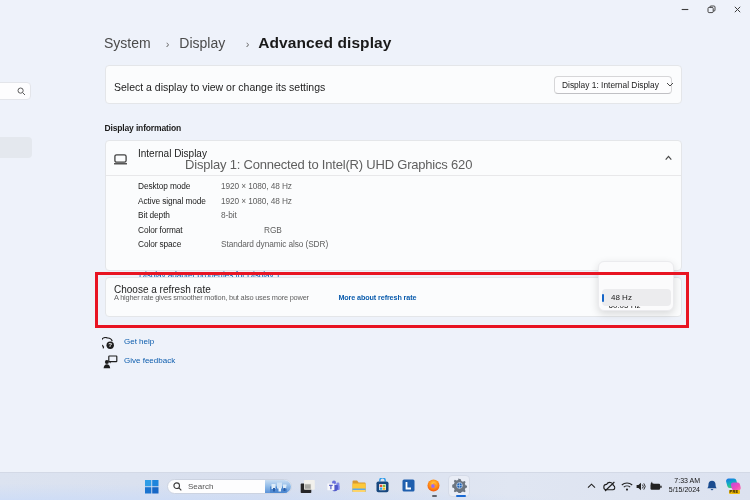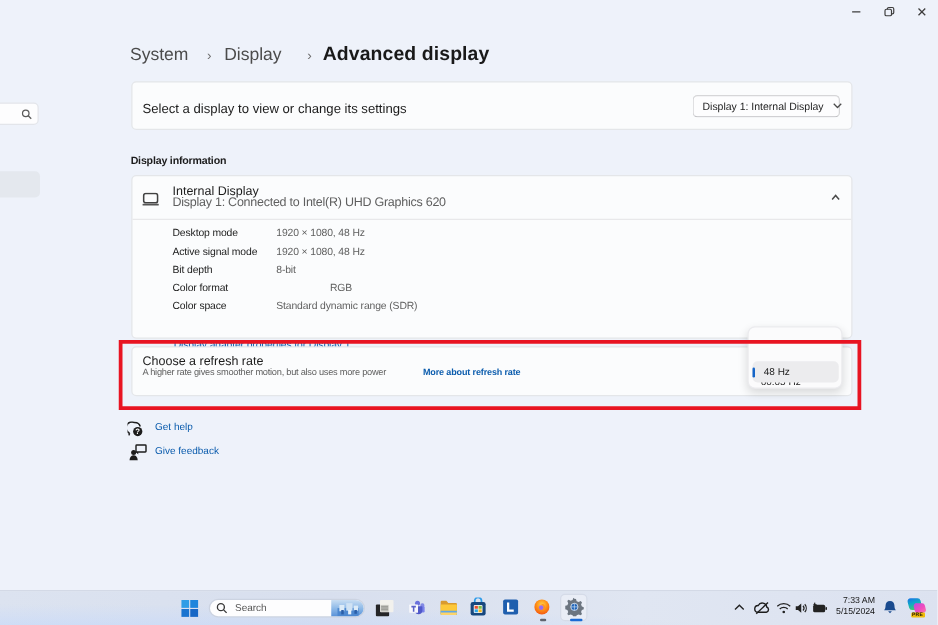--- a/index.html
+++ b/index.html
@@ -1,19 +1,19 @@
 <!DOCTYPE html>
 <html><head><meta charset="utf-8"><style>
 html,body{margin:0;padding:0;}
 body{width:750px;height:500px;overflow:hidden;background:#eef2fa;font-family:"Liberation Sans",sans-serif;position:relative;}
 .abs{position:absolute;}
 .card{position:absolute;background:#fbfcfd;border:1px solid #e4e6e9;border-radius:4px;box-sizing:border-box;}
 .row{position:absolute;font-size:8.3px;letter-spacing:-0.1px;color:#1b1b1b;}
 .rv{color:#5f5f5f;}
-.g9{font-size:10px;letter-spacing:-0.2px;color:#5f5f5f;}
+.g9{font-size:13px;letter-spacing:-0.2px;color:#5f5f5f;margin-left:47px;}
 .link{color:#0b5cad;}
 </style></head>
 <body>
 
 <svg class="abs" style="left:681px;top:5px;" width="8" height="9" viewBox="0 0 8 9">
     <path d="M0.7 4.5h6.6" stroke="#3d3d3d" stroke-width="1.1"></path>
   </svg>
 <svg class="abs" style="left:707px;top:5px;" width="9" height="9" viewBox="0 0 9 9">
     <rect x="1" y="2.4" width="5.2" height="5.2" rx="1.1" fill="none" stroke="#3d3d3d" stroke-width="0.95"></rect>
     <path d="M2.9 2.4v-0.3a1.1 1.1 0 0 1 1.1-1.1h2.9a1.1 1.1 0 0 1 1.1 1.1v2.9a1.1 1.1 0 0 1-1.1 1.1H6.2" fill="none" stroke="#3d3d3d" stroke-width="0.95"></path>
@@ -53,21 +53,21 @@
 
 <div class="row" style="left:138px;top:181.4px;text-align:right;">Desktop mode</div>
 <div class="row rv" style="left:221px;top:181.4px;">1920 × 1080, 48 Hz</div>
 <div class="row" style="left:138px;top:195.8px;">Active signal mode</div>
 <div class="row rv" style="left:221px;top:195.8px;">1920 × 1080, 48 Hz</div>
 <div class="row" style="left:138px;top:210.2px;">Bit depth</div>
 <div class="row rv" style="left:221px;top:210.2px;">8-bit</div>
 <div class="row" style="left:138px;top:224.6px;">Color format</div>
 <div class="row rv" style="left:221px;top:224.6px;padding-left:43px;">RGB</div>
 <div class="row" style="left:138px;top:239px;">Color space</div>
-<div class="row rv" style="left:221px;top:239px;">Standard dynamic range (SDR)</div>
+<div class="row rv" style="left:221px;top:239px;">Standard dynamic also (SDR)</div>
 <div class="row link" style="left:139px;top:270px;color:#0b5cad;">Display adapter properties for Display 1</div>
 
 <div class="abs" style="left:95px;top:272px;width:594px;height:56px;border:3px solid #e81422;box-sizing:border-box;z-index:40;"></div>
 
 <div class="card" style="left:105px;top:277px;width:577px;height:40px;"></div>
 <div class="abs" style="left:114px;top:283.5px;font-size:10px;color:#1c1c1c;">Choose a refresh rate</div>
 <div class="abs" style="left:114px;top:293.3px;font-size:7.4px;letter-spacing:-0.2px;color:#5f5f5f;white-space:nowrap;">A higher rate gives smoother motion, but also uses more power&nbsp;&nbsp; <span style="color:#0b5cad;font-weight:bold;font-size:7.2px;letter-spacing:-0.1px;margin-left:24px;">More about refresh rate</span></div>
 
 <div class="abs" style="left:598px;top:261px;width:76px;height:50px;background:#fbfbfc;border:1px solid #ebebee;border-radius:6px;box-shadow:0 3px 8px rgba(0,0,0,0.14);box-sizing:border-box;"></div>
 <div class="abs" style="left:608.5px;top:272.5px;font-size:8px;color:#1b1b1b;margin-top:28px;">60.05 Hz</div>

